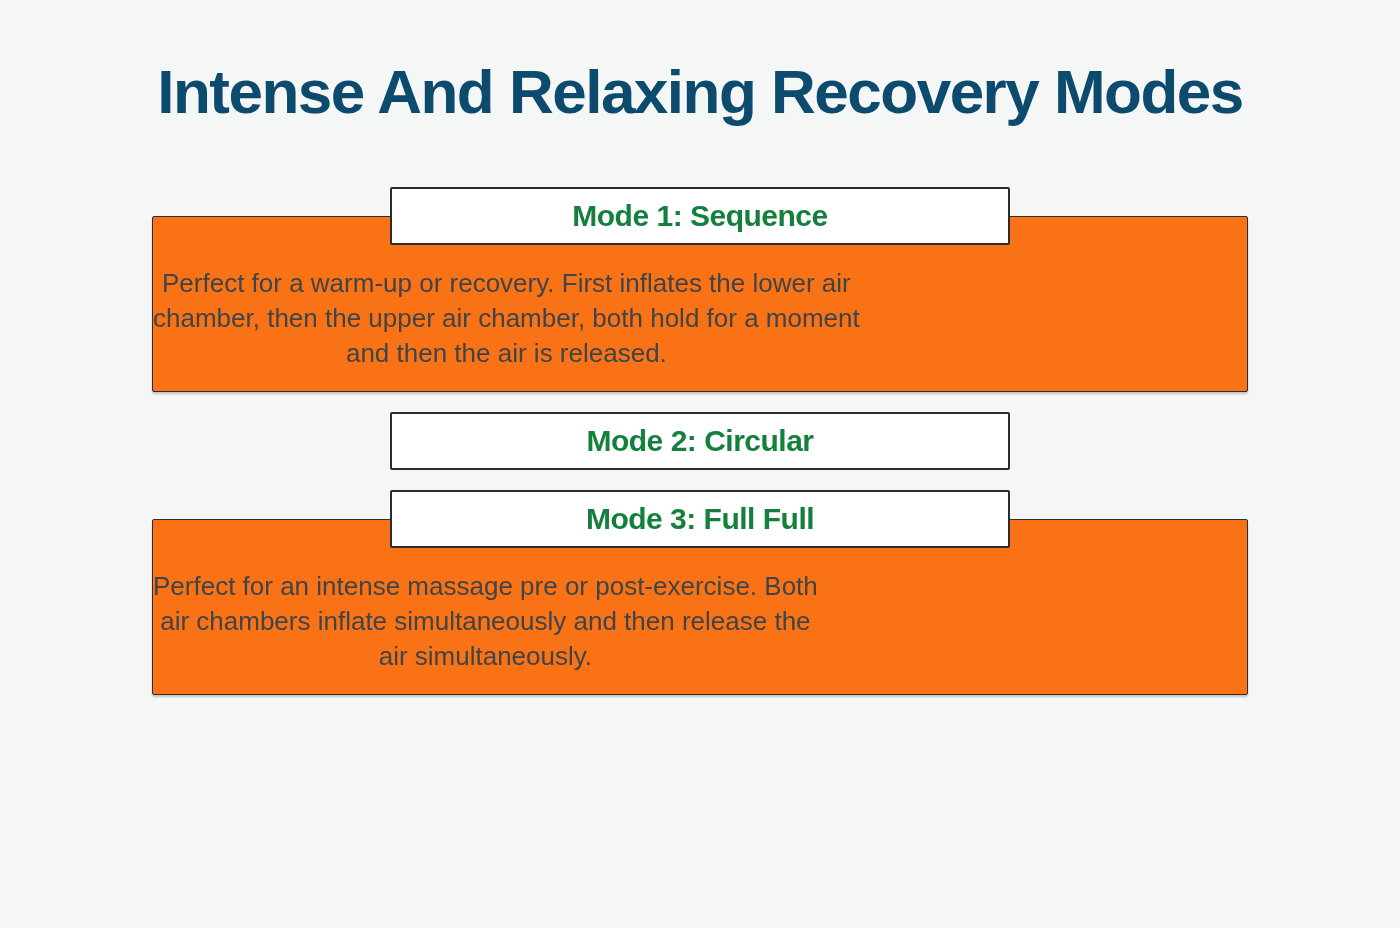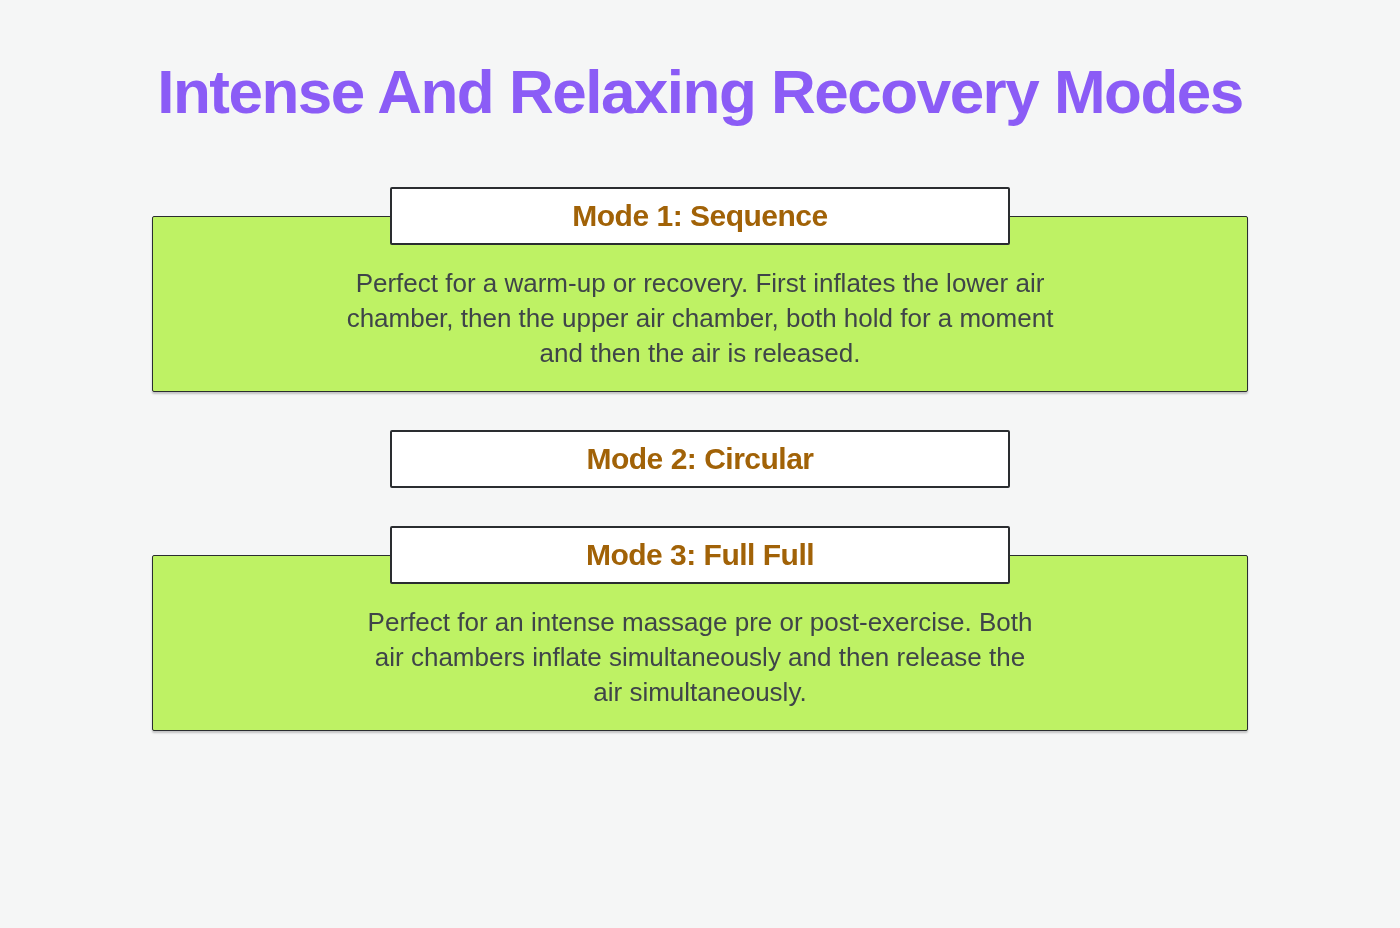--- a/index.html
+++ b/index.html
@@ -14,31 +14,31 @@
     overflow: hidden;
   }
   .page-title {
     margin: 0;
     padding-top: 56px;
     text-align: center;
     font-size: 62px;
     line-height: 1.15;
     font-weight: 700;
     letter-spacing: -1.5px;
-    color: #8b5cf6;
+    color: #0c4a6e;
   }
   .cards {
     width: 1096px;
     margin: 60px auto 0 auto;
   }
   .card {
     position: relative;
   }
   .card + .card {
-    margin-top: 38px;
+    margin-top: 20px;
     border-radius: 17px;
   }
   .card-header {
     position: relative;
     z-index: 2;
     width: 620px;
     height: 58px;
     margin: 0 auto;
     box-sizing: border-box;
     background: #ffffff;
@@ -46,36 +46,36 @@
     border-radius: 2px;
     display: flex;
     align-items: center;
     justify-content: center;
   }
   .card-title {
     margin: 0;
     font-size: 30px;
     font-weight: 700;
     letter-spacing: -0.5px;
-    color: #a16207;
+    color: #15803d;
   }
   .card-panel {
     position: relative;
     z-index: 1;
     margin-top: -29px;
     box-sizing: border-box;
     height: 176px;
     padding-top: 29px;
-    background: #bef264;
+    background: #f97316;
     border: 1px solid #2a2d30;
     border-radius: 2px;
     box-shadow: 0 2px 2px rgba(42, 45, 48, 0.25);
     display: flex;
     align-items: center;
-    justify-content: center;
+    justify-content: flex-start;
   }
   .card-description {
     margin: 0;
     text-align: center;
     font-size: 26px;
     line-height: 35px;
     color: #3f4449;
     white-space: pre-line;
   }
 </style>

